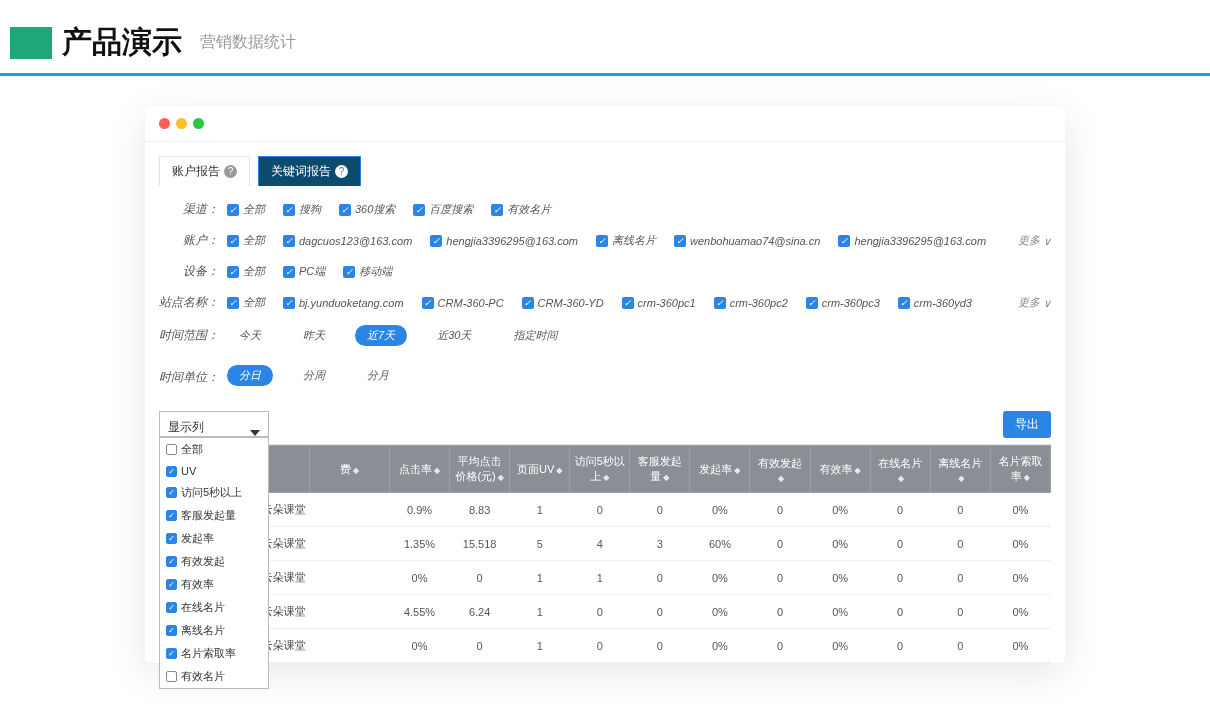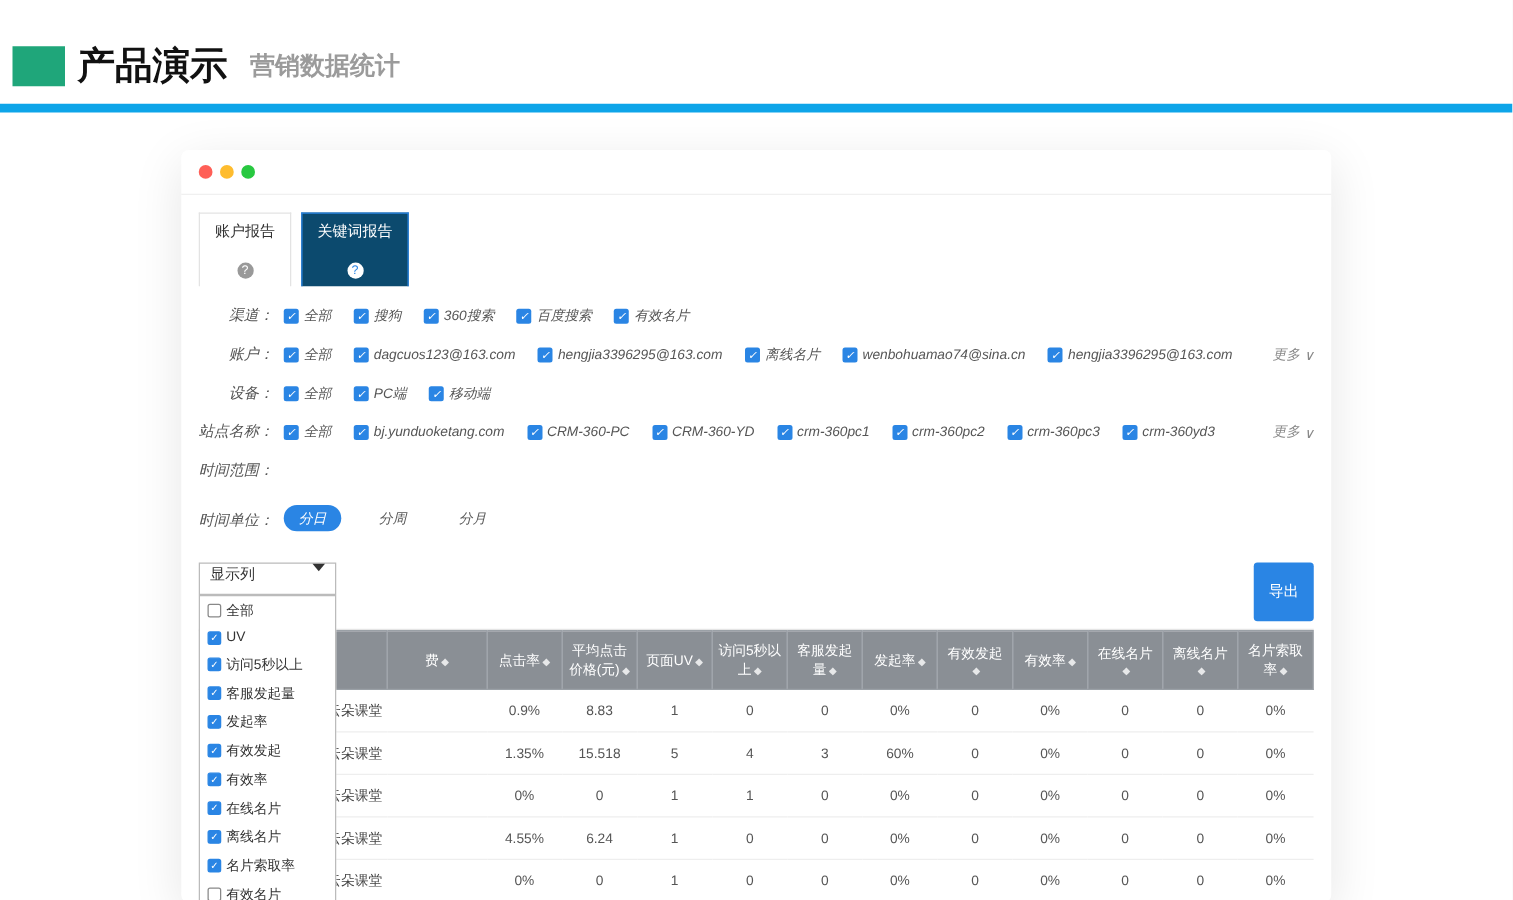--- a/index.html
+++ b/index.html
@@ -14,78 +14,78 @@
   .page {
     width: 1210px;
     height: 720px;
     position: relative;
     background: #fff;
   }
   
   .title-bar {
     display: flex;
     align-items: center;
-    padding: 32px 0 10px 10px;
-    border-bottom: 7px solid #0ea5e9;
+    padding: 22px 0 10px 10px;
+    border-bottom: 3px solid #0ea5e9;
   }
   .green-block {
     width: 42px; height: 32px; background: #1fa67a;
     margin-right: 10px;
   }
   .main-title { font-size: 30px; font-weight: 700; color: #111; margin-right: 18px;}
-  .sub-title { font-size: 20px; color: #9b9b9b; font-weight: 700;}
+  .sub-title { font-size: 16px; color: #9b9b9b; font-weight: 400;}
   
   .window {
     margin: 30px auto 0 auto;
     width: 920px;
     background: #fff;
     border-radius: 6px;
     box-shadow: 0 10px 40px rgba(0,0,0,0.10);
   }
   .win-top {
     padding: 12px 14px;
     display: flex; gap: 6px;
     border-bottom: 1px solid #f0f0f0;
   }
   .dot{ width:11px;height:11px;border-radius:50%; }
   .dot.r{background:#ff5f57;} .dot.y{background:#febc2e;} .dot.g{background:#28c840;}
   .content { padding: 14px 14px 0 14px; position: relative;}
   
   .tabs { display: flex; gap: 8px; margin-bottom: 8px;}
-  .tab { padding:6px 12px; font-size:12px; border:1px solid #e3e3e3; border-bottom:none; display:flex; align-items:center; gap:16px;flex-direction:column;}
+  .tab { padding:6px 12px; font-size:12px; border:1px solid #e3e3e3; border-bottom:none; display:flex; align-items:center; gap:4px;}
   .tab.active { background:#0c4a6e; color:#fff; border-color:#2a85e4;}
   .q-icon{ display:inline-flex; width:13px;height:13px;border-radius:50%; background:#fff; color:#2a85e4; font-size:10px; align-items:center; justify-content:center; }
   .tab:not(.active) .q-icon{ background:#999; color:#fff;}
   
   .filters { font-size: 12px; }
   .frow { display:flex; align-items:center; padding:7px 0;font-style:italic; }
   .flabel { width: 60px; text-align:right; color:#555; margin-right: 8px; font-size:12px;}
   .fitems { display:flex; flex-wrap:wrap; gap: 18px; align-items:center; flex:1;}
   .chk { display:flex; align-items:center; gap:4px; color:#555; font-size:11px;}
   .cb { width:12px;height:12px;border-radius:2px;background:#2a85e4; display:inline-flex; align-items:center; justify-content:center; color:#fff; font-size:9px;}
   .pill { padding:3px 12px; border-radius:12px; font-size:11px; color:#555; cursor:pointer;}
   .pill.active{ background:#2a85e4; color:#fff;}
   .more { font-size:11px; color:#888; margin-left:auto; display:flex; align-items:flex-end; gap:3px;}
   
   .toolbar { display:flex; align-items:flex-start; margin-top:18px; position:relative;}
   .dd {
     width:110px; height:26px; border:1px solid #bbb; font-size:12px;
-    display:flex; align-items:flex-start; justify-content:space-between; padding:0 8px;
+    display:flex; align-items:flex-end; justify-content:space-between; padding:0 8px;
     background:#fff; position:relative;
   }
   .dd-caret { border-left:5px solid transparent; border-right:5px solid transparent; border-top:6px solid #333; }
   .dd-menu {
     position:absolute; top:25px; left:-1px; width:110px; background:#fff; border:1px solid #bbb;
     z-index:10;
   }
   .dd-item{ padding:4px 6px; font-size:11px; display:flex; align-items:center; gap:4px; color:#333;}
   .dd-cb{ width:11px;height:11px;border:1px solid #888; border-radius:2px; display:inline-flex; align-items:center; justify-content:center; font-size:8px; color:#fff;}
   .dd-cb.on{ background:#2a85e4; border-color:#2a85e4;}
   .export-btn{
-    margin-left:auto; background:#2a85e4; color:#fff; font-size:12px; padding:15px 12px;
+    margin-left:auto; background:#2a85e4; color:#fff; font-size:12px; padding:5px 12px;
     border-radius:3px; cursor:pointer;
   }
   
   .table-scroll{ overflow-x:auto; margin-top:6px; border-top:1px solid #e5e5e5;}
   table { border-collapse:collapse; font-size:11px; width:100%; table-layout:fixed;}
   th { background:#8a8f95; color:#fff; font-weight:400; padding:8px 4px; border:1px solid #9aa0a6;}
   th:first-child{ width:150px;}
   th:nth-child(2){ width:80px;}
   td { padding:9px 4px; text-align:center; border-bottom:1px solid #eee; color:#555; white-space:nowrap;}
   td:first-child{ text-align:left; color:#444; padding-left:90px;}
@@ -233,20 +233,27 @@
                 <span>crm-360yd3</span>
               </div>
             </div>
           <div class="more">
             <span>更多</span>
             <span>∨</span>
           </div>
         </div>
         <div class="frow">
           <div class="flabel">时间范围：</div>
+          <div class="fitems" id="timeranges">
+              <div class="pill">今天</div>
+              <div class="pill">昨天</div>
+              <div class="pill active">近7天</div>
+              <div class="pill">近30天</div>
+              <div class="pill">指定时间</div>
+            </div>
         </div>
         <div class="frow" style="padding-top:12px;align-items:flex-end;">
           <div class="flabel">时间单位：</div>
           <div class="fitems" id="timeunits">
               <div class="pill active">分日</div>
               <div class="pill">分周</div>
               <div class="pill">分月</div>
             </div>
         </div>
       </div>

